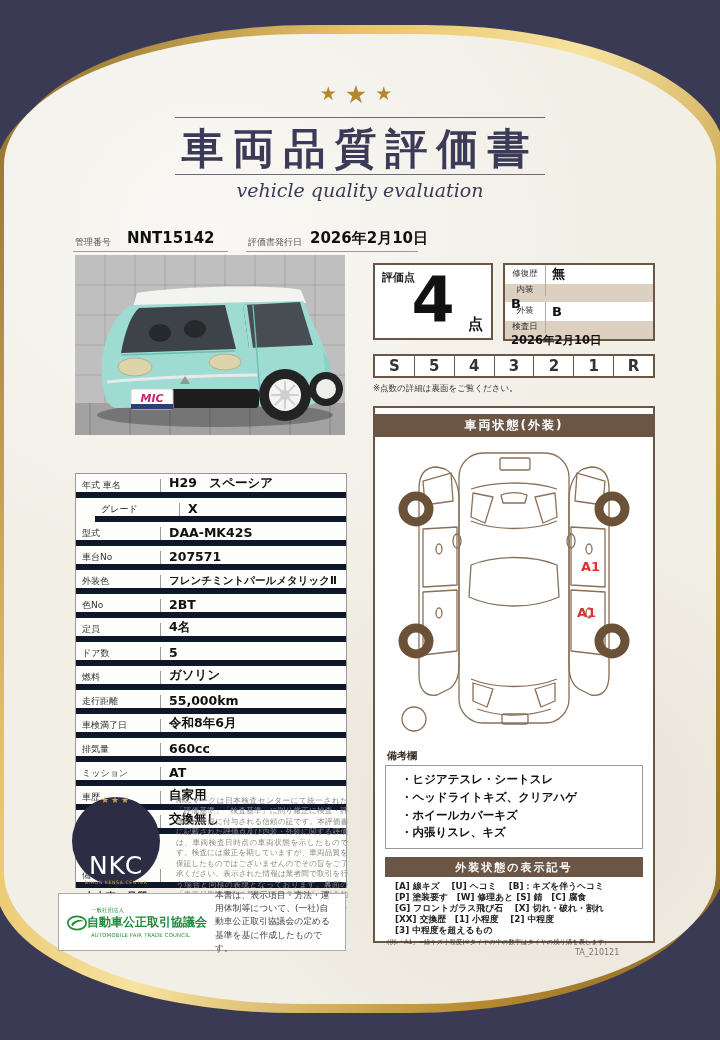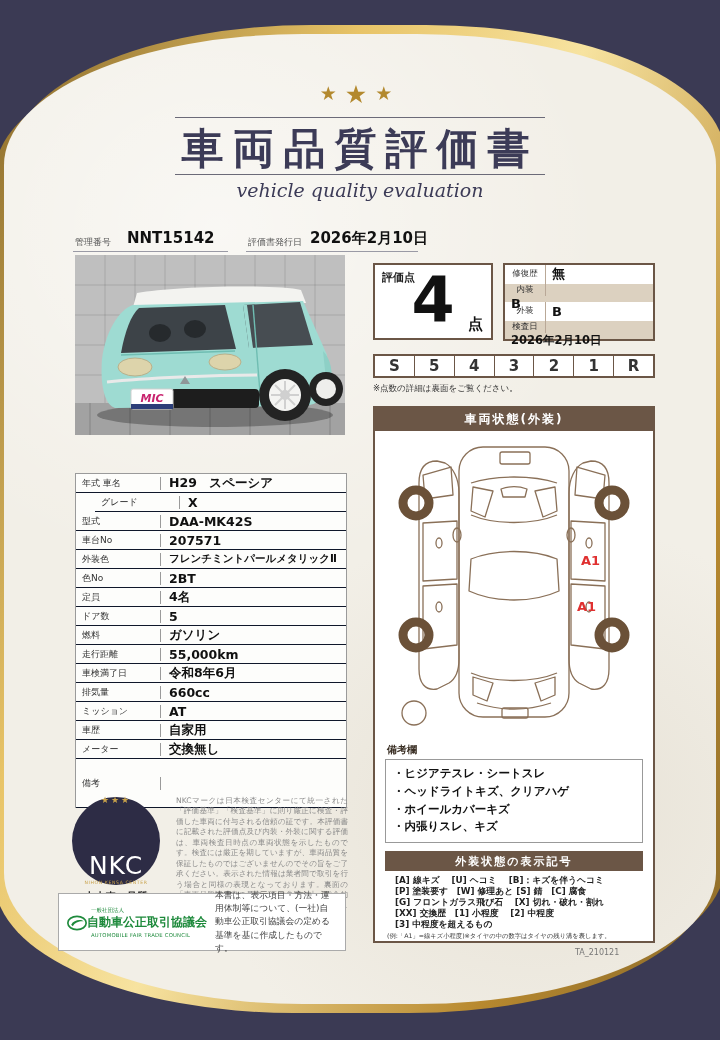--- a/index.html
+++ b/index.html
@@ -20,40 +20,40 @@
   .title{font-family:"DejaVu Serif","Liberation Serif",serif;font-weight:700;color:#3c3b57;
          font-size:42px;letter-spacing:9px;text-align:center;white-space:nowrap;}
   .subtitle{font-family:"DejaVu Serif","Liberation Serif",serif;font-style:italic;color:#3c3b57;
             font-size:19px;text-align:center;}
   
   .meta-label{font-size:9px;color:#555;}
   .meta-value{font-size:15px;font-weight:700;color:#111;}
   .meta-line{height:1px;background:#9a9aa5;}
   
   .spec{border:1px solid #9a9a9a;border-bottom:none;background:#fdfdfb;}
-  .spec-row{display:flex;border-bottom:1px solid #0f172a;align-items:center;}
+  .spec-row{display:flex;border-bottom:6px solid #0f172a;align-items:flex-end;}
   .spec-label{width:85px;border-right:1px solid #9a9a9a;font-size:9px;color:#333;
               display:flex;align-items:center;padding-left:6px;box-sizing:border-box;}
   .spec-value{flex:1;font-size:12.5px;font-weight:700;color:#111;display:flex;align-items:center;
               padding-left:8px;white-space:nowrap;overflow:hidden;}
   
   .brown-border{border:2px solid #6b5646;background:#fff;box-sizing:border-box;}
   .info-row{display:flex;height:18.5px;align-items:stretch;}
   .info-label{width:40px;font-size:8.5px;color:#333;display:flex;align-items:center;justify-content:center;
               border-right:1px solid #b9a897;}
   .info-value{flex:1;font-weight:700;color:#111;display:flex;align-items:center;padding-left:6px;white-space:nowrap;}
   .beige{background:#dcd1c0;flex-direction:column;}
   .scale{display:flex;}
   .scale-cell{flex:1;display:flex;align-items:center;justify-content:center;
               font-size:15px;font-weight:700;color:#333;border-left:1.5px solid #6b5646;}
   .scale-cell:first-child{border-left:none;}
   
   .panel-head{background:#6b5646;color:#fff;font-size:12px;font-weight:700;
               display:flex;align-items:center;justify-content:center;letter-spacing:2px;}
-  .notes-box{border:1px solid #999;background:#fff;box-sizing:border-box;padding:5px 7px;}
+  .notes-box{border:1px solid #999;background:#fff;box-sizing:border-box;padding:5px 15px;}
   .note-line{font-size:11.5px;font-weight:600;color:#111;line-height:1.55;white-space:nowrap;}
   .legend-line{font-size:8.8px;font-weight:700;color:#222;line-height:1.24;white-space:nowrap;padding-left:8px;}
   .legend-note{font-size:6.3px;color:#333;margin-top:2px;white-space:nowrap;}
   
   .nkc-circle{width:88px;height:88px;border-radius:50%;background:#2d2c45;
               display:flex;flex-direction:column;align-items:center;justify-content:center;}
   .nkc-par{font-size:7.6px;color:#8a8a8a;line-height:1.38;text-align:justify;}
   .ft-box{border:1.5px solid #aaa;background:#fff;box-sizing:border-box;display:flex;align-items:center;}
   .green{color:#1e8a3c;}
 </style>
@@ -252,21 +252,21 @@
   <div class="scale-cell">5</div>
   <div class="scale-cell">4</div>
   <div class="scale-cell">3</div>
   <div class="scale-cell">2</div>
   <div class="scale-cell">1</div>
   <div class="scale-cell">R</div>
 </div>
 <div class="abs" style="left:373px;top:383px;font-size:8.5px;color:#333;">※点数の詳細は裏面をご覧ください。</div>
 
 <div class="abs brown-border" style="left:373px;top:406px;width:282px;height:537px;background:#fff;">
-  <div class="panel-head" style="height:23px;">車両状態(外装)</div>
+  <div class="panel-head" style="height:23px;margin-top:6px;">車両状態(外装)</div>
 
   <svg width="278" height="308" viewBox="0 0 278 308" style="display:block;">
     <g fill="none" stroke="#8a7058" stroke-width="1.3" stroke-linejoin="round">
 
       <rect x="84" y="16" width="110" height="270" rx="24"></rect>
       <rect x="125" y="21" width="30" height="12" rx="2"></rect>
       <path d="M96,52 C120,44 158,44 182,52"></path>
       <path d="M98,56 L118,60 L110,86 L96,80 Z"></path>
       <path d="M180,56 L160,60 L168,86 L182,80 Z"></path>
       <path d="M126,58 C134,55 144,55 152,58 L150,66 L128,66 Z"></path>

